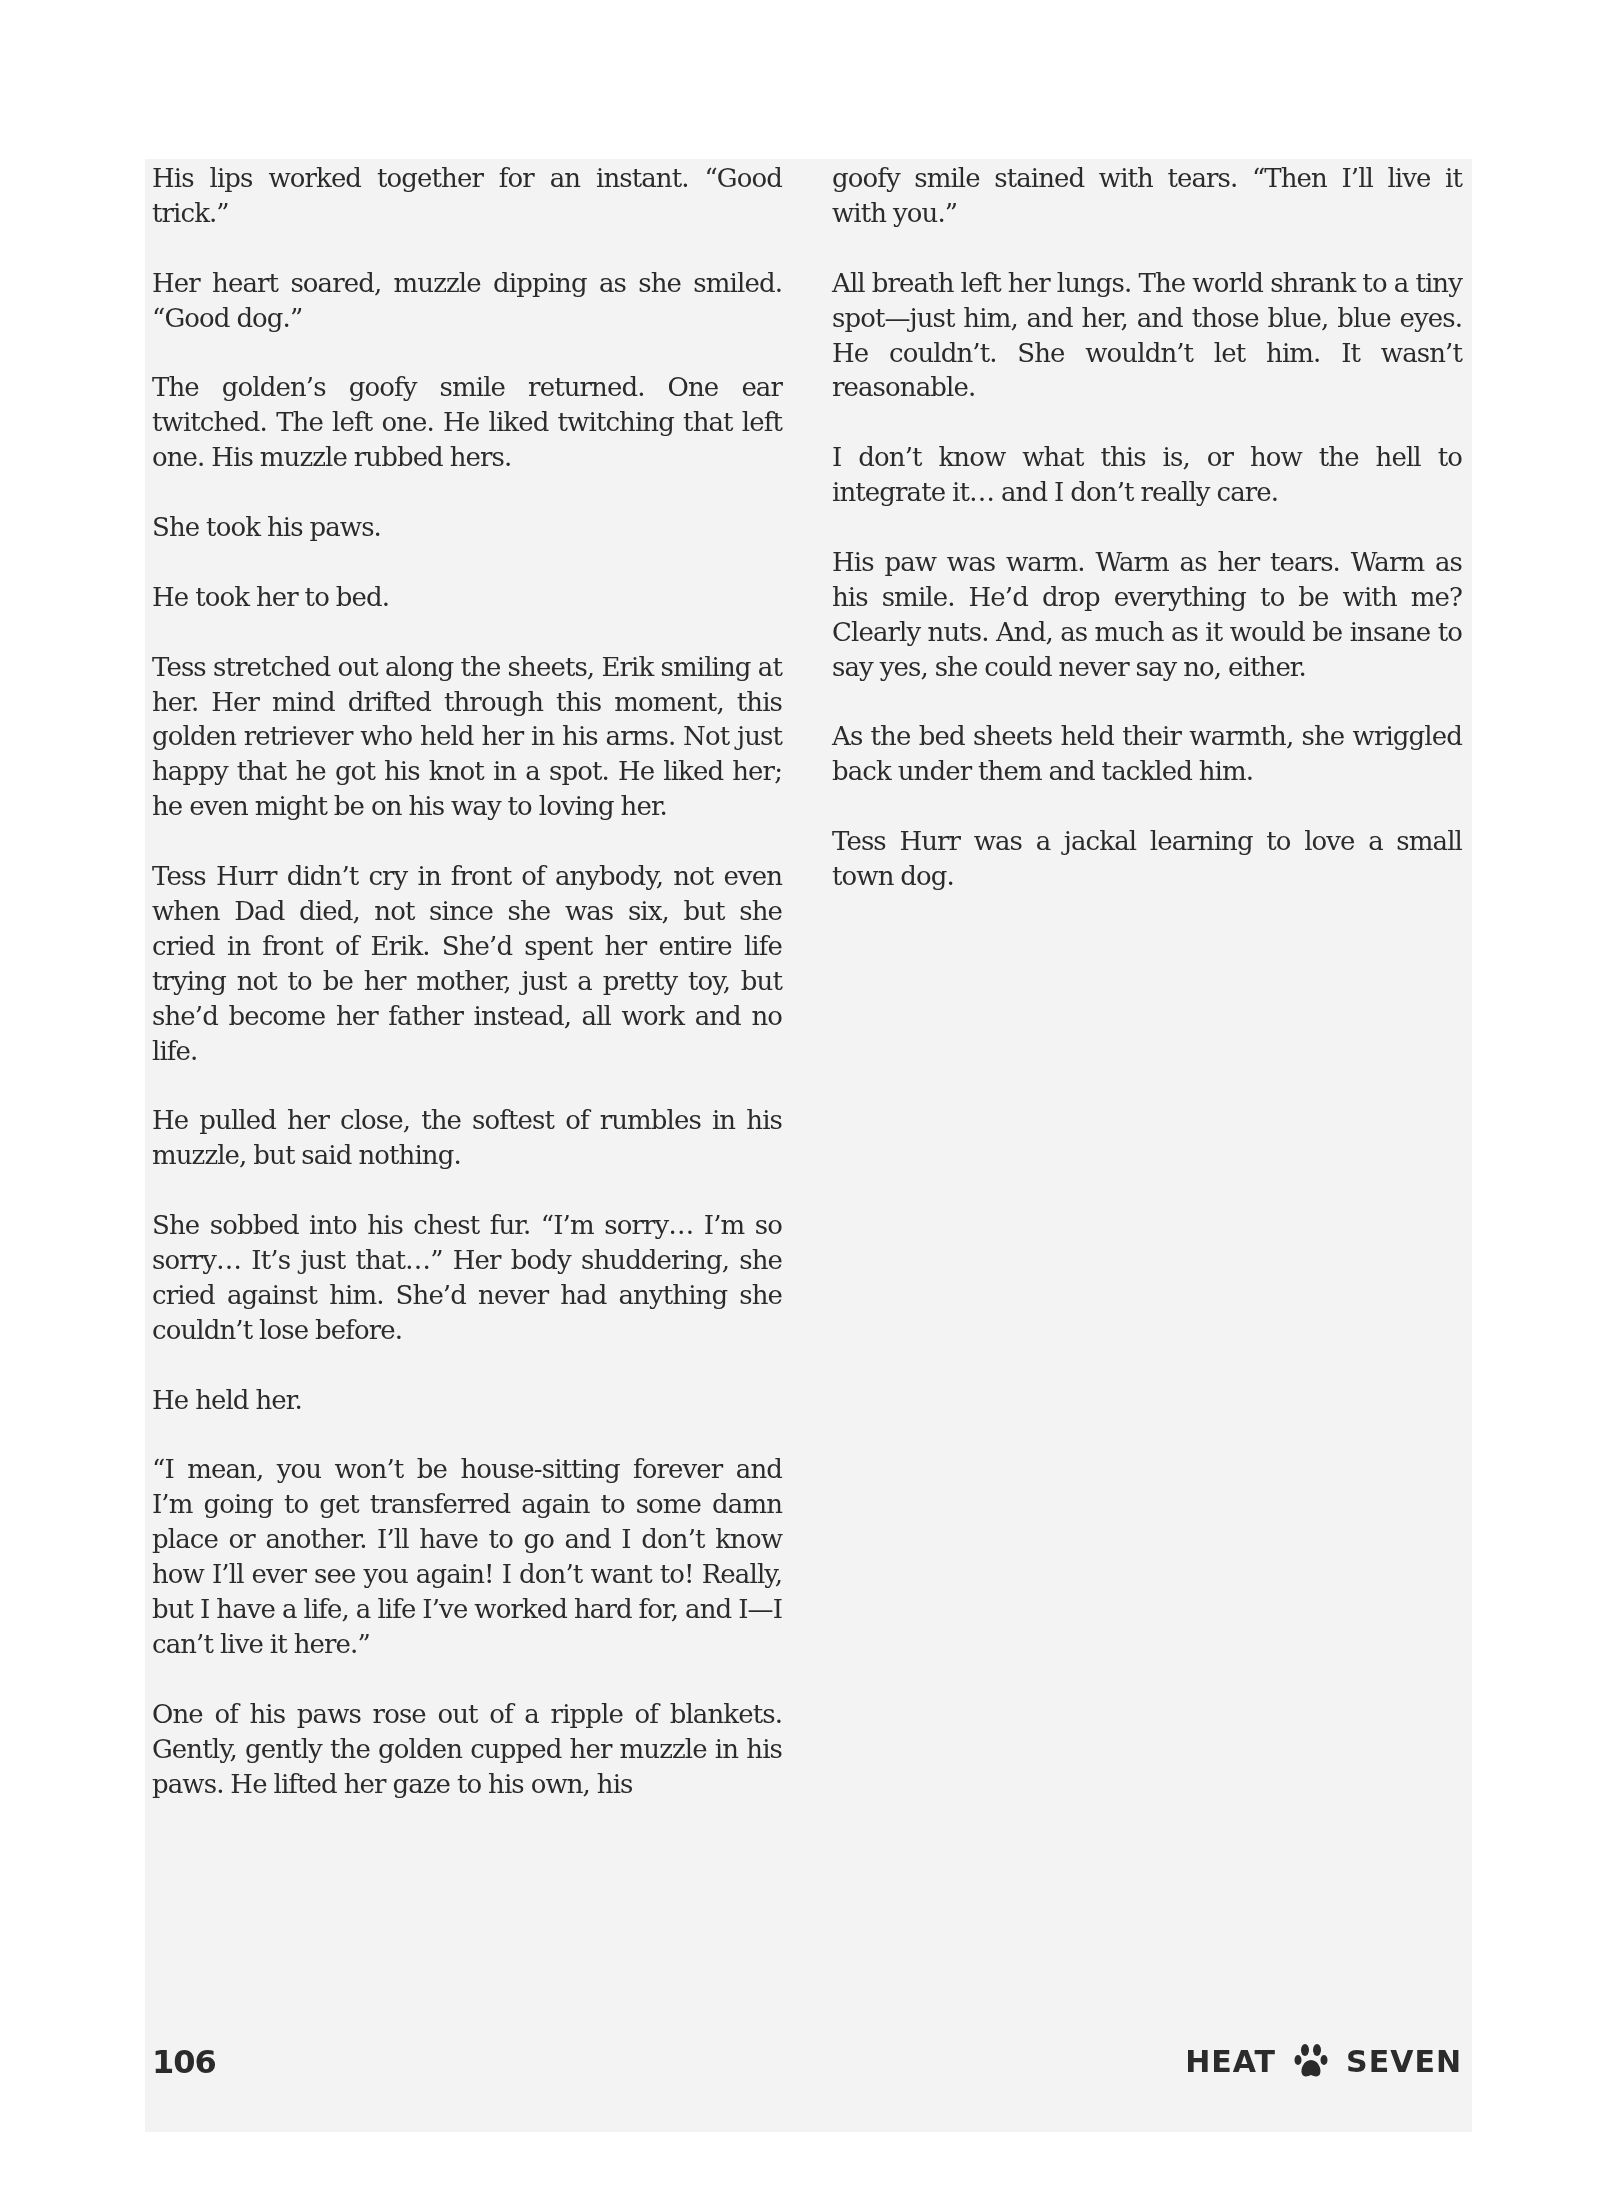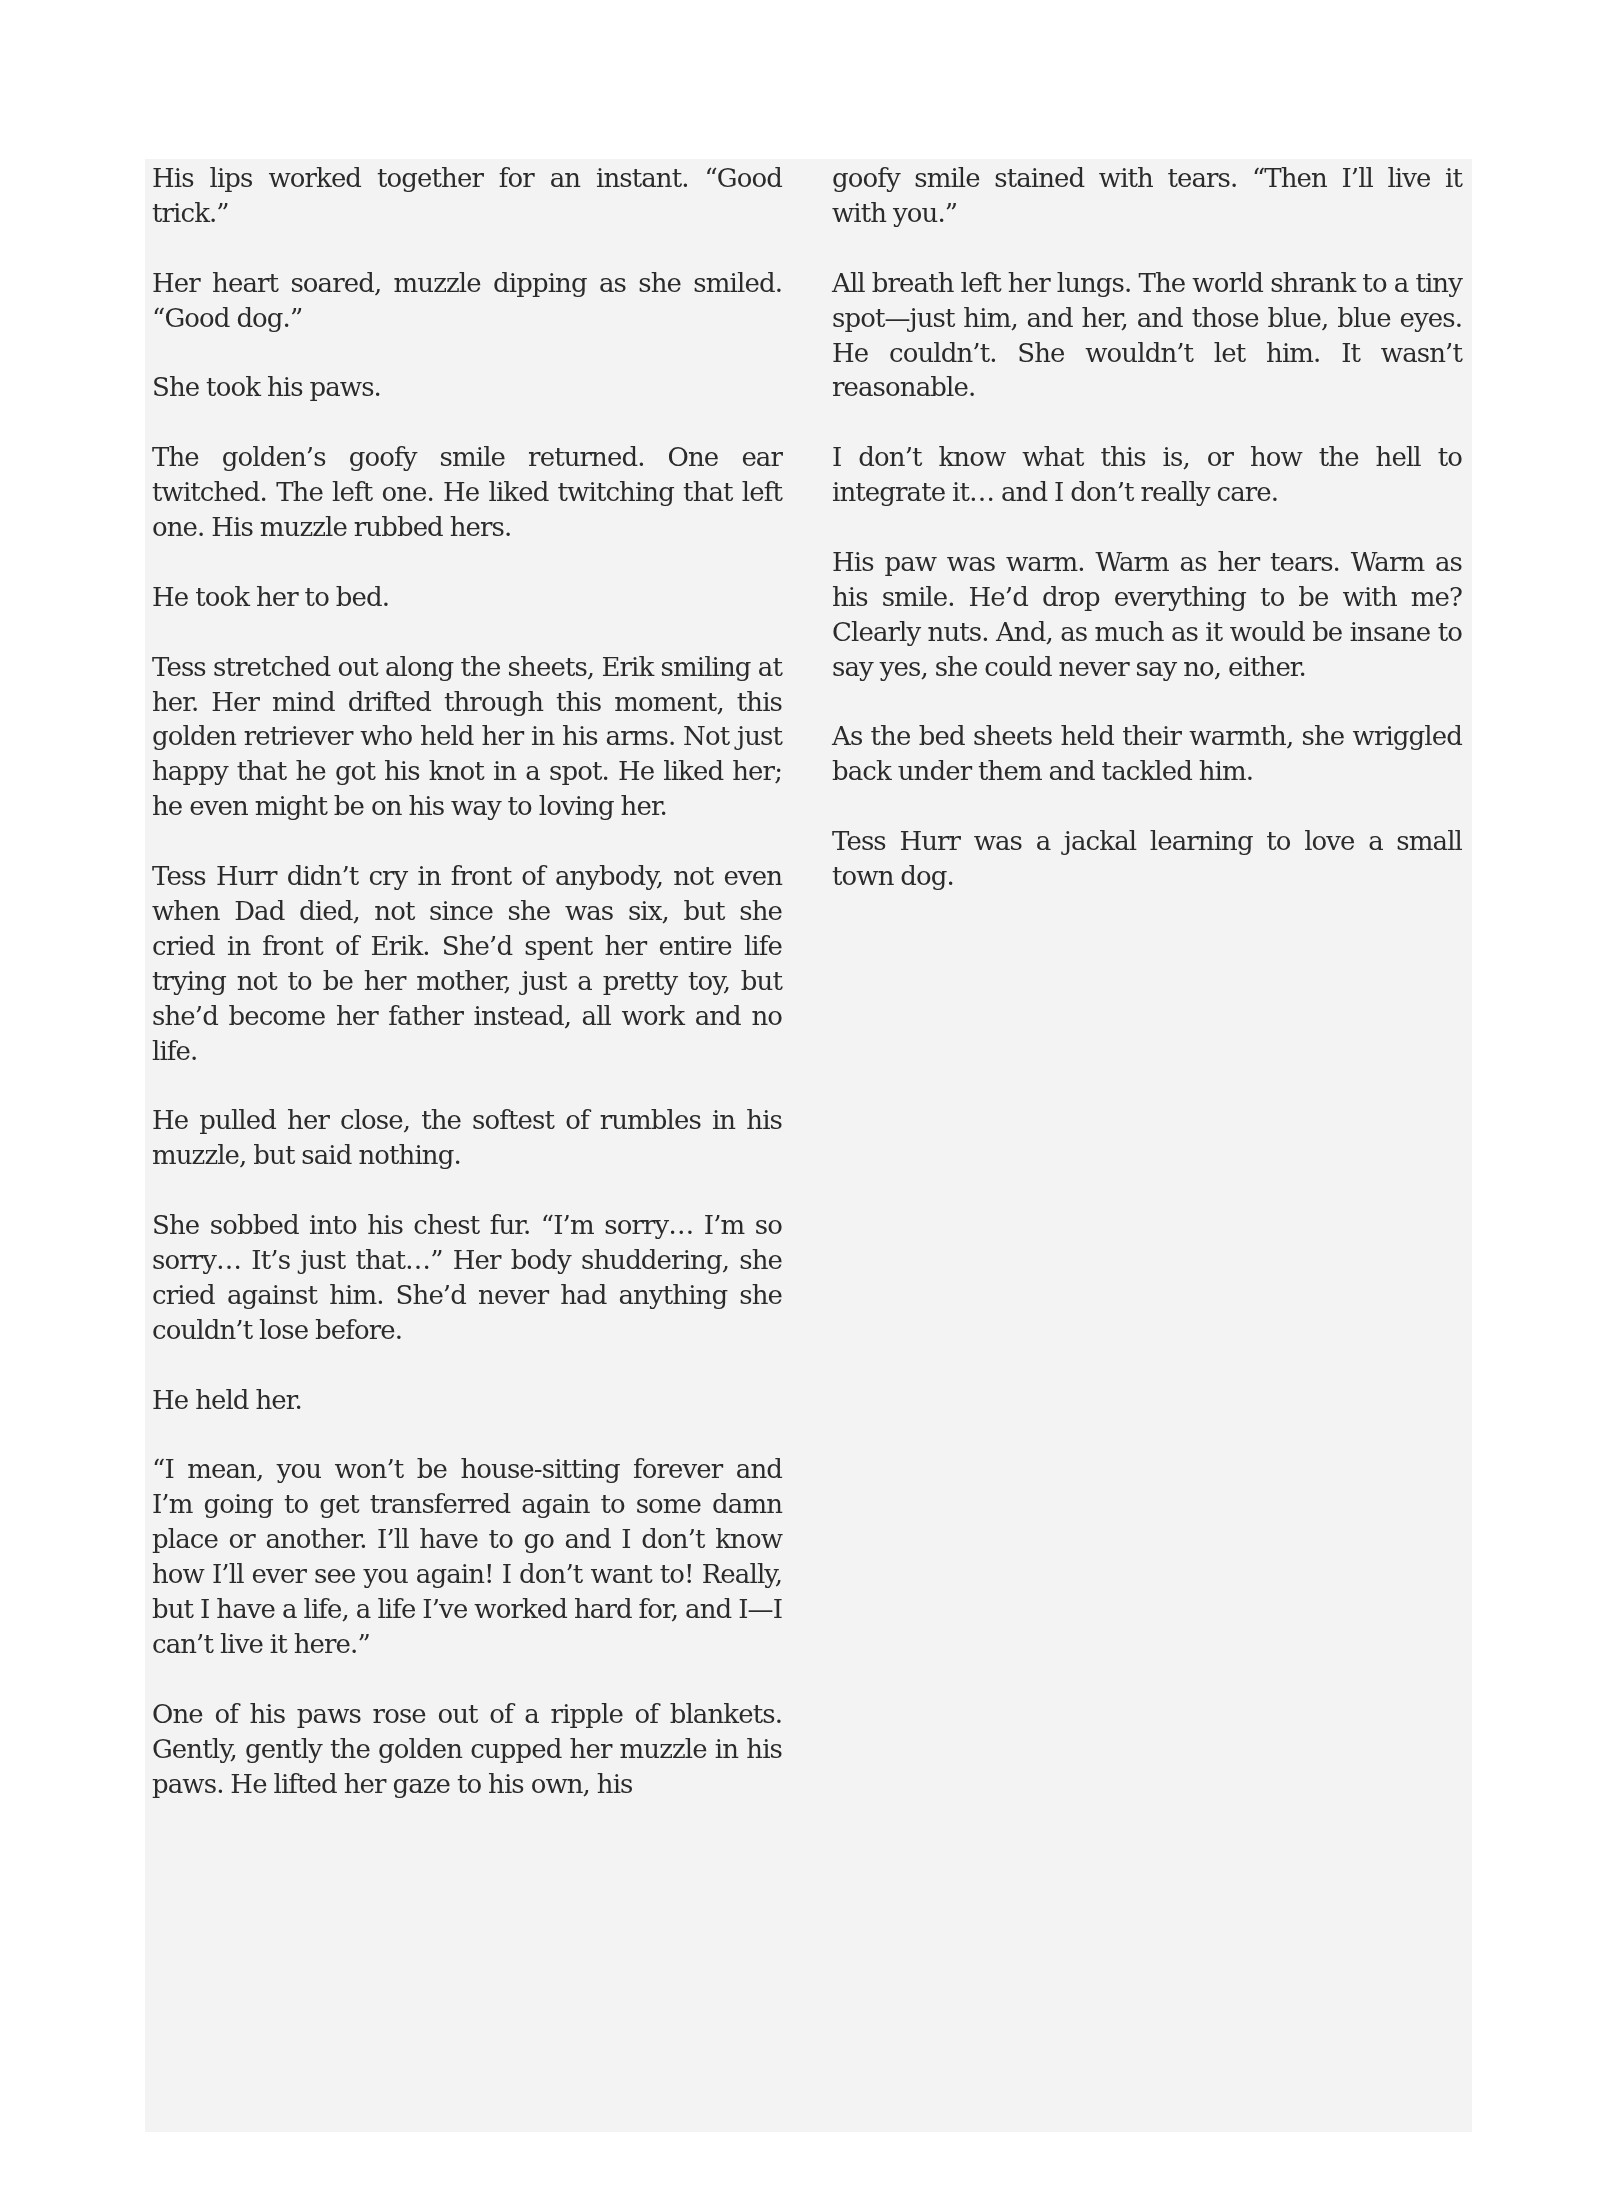--- a/index.html
+++ b/index.html
@@ -81,35 +81,51 @@
     }
   </style>
 </head>
 <body>
 
 <div class="page">
 
   <div class="column col-left">
     <p class="para">His lips worked together for an instant. “Good trick.”</p>
     <p class="para">Her heart soared, muzzle dipping as she smiled. “Good dog.”</p>
+    <p class="para">The golden’s goofy smile returned. One ear twitched. The left one. He liked twitching that left one. His muzzle rubbed hers.</p>
     <p class="para">She took his paws.</p>
-    <p class="para">The golden’s goofy smile returned. One ear twitched. The left one. He liked twitching that left one. His muzzle rubbed hers.</p>
     <p class="para">He took her to bed.</p>
     <p class="para">Tess stretched out along the sheets, Erik smiling at her. Her mind drifted through this moment, this golden retriever who held her in his arms. Not just happy that he got his knot in a spot. He liked her; he even might be on his way to loving her.</p>
     <p class="para">Tess Hurr didn’t cry in front of anybody, not even when Dad died, not since she was six, but she cried in front of Erik. She’d spent her entire life trying not to be her mother, just a pretty toy, but she’d become her father instead, all work and no life.</p>
     <p class="para">He pulled her close, the softest of rumbles in his muzzle, but said nothing.</p>
     <p class="para">She sobbed into his chest fur. “I’m sorry… I’m so sorry… It’s just that…” Her body shuddering, she cried against him. She’d never had anything she couldn’t lose before.</p>
     <p class="para">He held her.</p>
     <p class="para">“I mean, you won’t be house-sitting forever and I’m going to get transferred again to some damn place or another. I’ll have to go and I don’t know how I’ll ever see you again! I don’t want to! Re­ally, but I have a life, a life I’ve worked hard for, and I—I can’t live it here.”</p>
     <p class="para">One of his paws rose out of a ripple of blankets. Gently, gently the golden cupped her muzzle in his paws. He lifted her gaze to his own, his</p>
   </div>
 
   <div class="column col-right">
     <p class="para">goofy smile stained with tears. “Then I’ll live it with you.”</p>
     <p class="para">All breath left her lungs. The world shrank to a tiny spot—just him, and her, and those blue, blue eyes. He couldn’t. She wouldn’t let him. It wasn’t reasonable.</p>
     <p class="para">I don’t know what this is, or how the hell to integrate it… and I don’t really care.</p>
     <p class="para">His paw was warm. Warm as her tears. Warm as his smile. He’d drop everything to be with me? Clearly nuts. And, as much as it would be insane to say yes, she could never say no, either.</p>
     <p class="para">As the bed sheets held their warmth, she wrig­gled back under them and tackled him.</p>
     <p class="para">Tess Hurr was a jackal learning to love a small town dog.</p>
   </div>
 
+  <div class="footer">
+    <span class="page-number">106</span>
+    <div class="magazine-brand">
+      <span>HEAT</span>
+      <span class="paw">
+        <svg viewBox="0 0 34 36" width="34" height="36" fill="#2b2b2b">
+          <ellipse cx="11" cy="7" rx="4" ry="6"></ellipse>
+          <ellipse cx="23" cy="7" rx="4" ry="6"></ellipse>
+          <ellipse cx="4" cy="17" rx="3.5" ry="5"></ellipse>
+          <ellipse cx="30" cy="17" rx="3.5" ry="5"></ellipse>
+          <path d="M17 17 C 10 17, 6 26, 8 31 C 10 35, 14 33, 17 32 C 20 33, 24 35, 26 31 C 28 26, 24 17, 17 17 Z"></path>
+        </svg>
+      </span>
+      <span>SEVEN</span>
+    </div>
+  </div>
 
 </div>
 
 </body></html>

